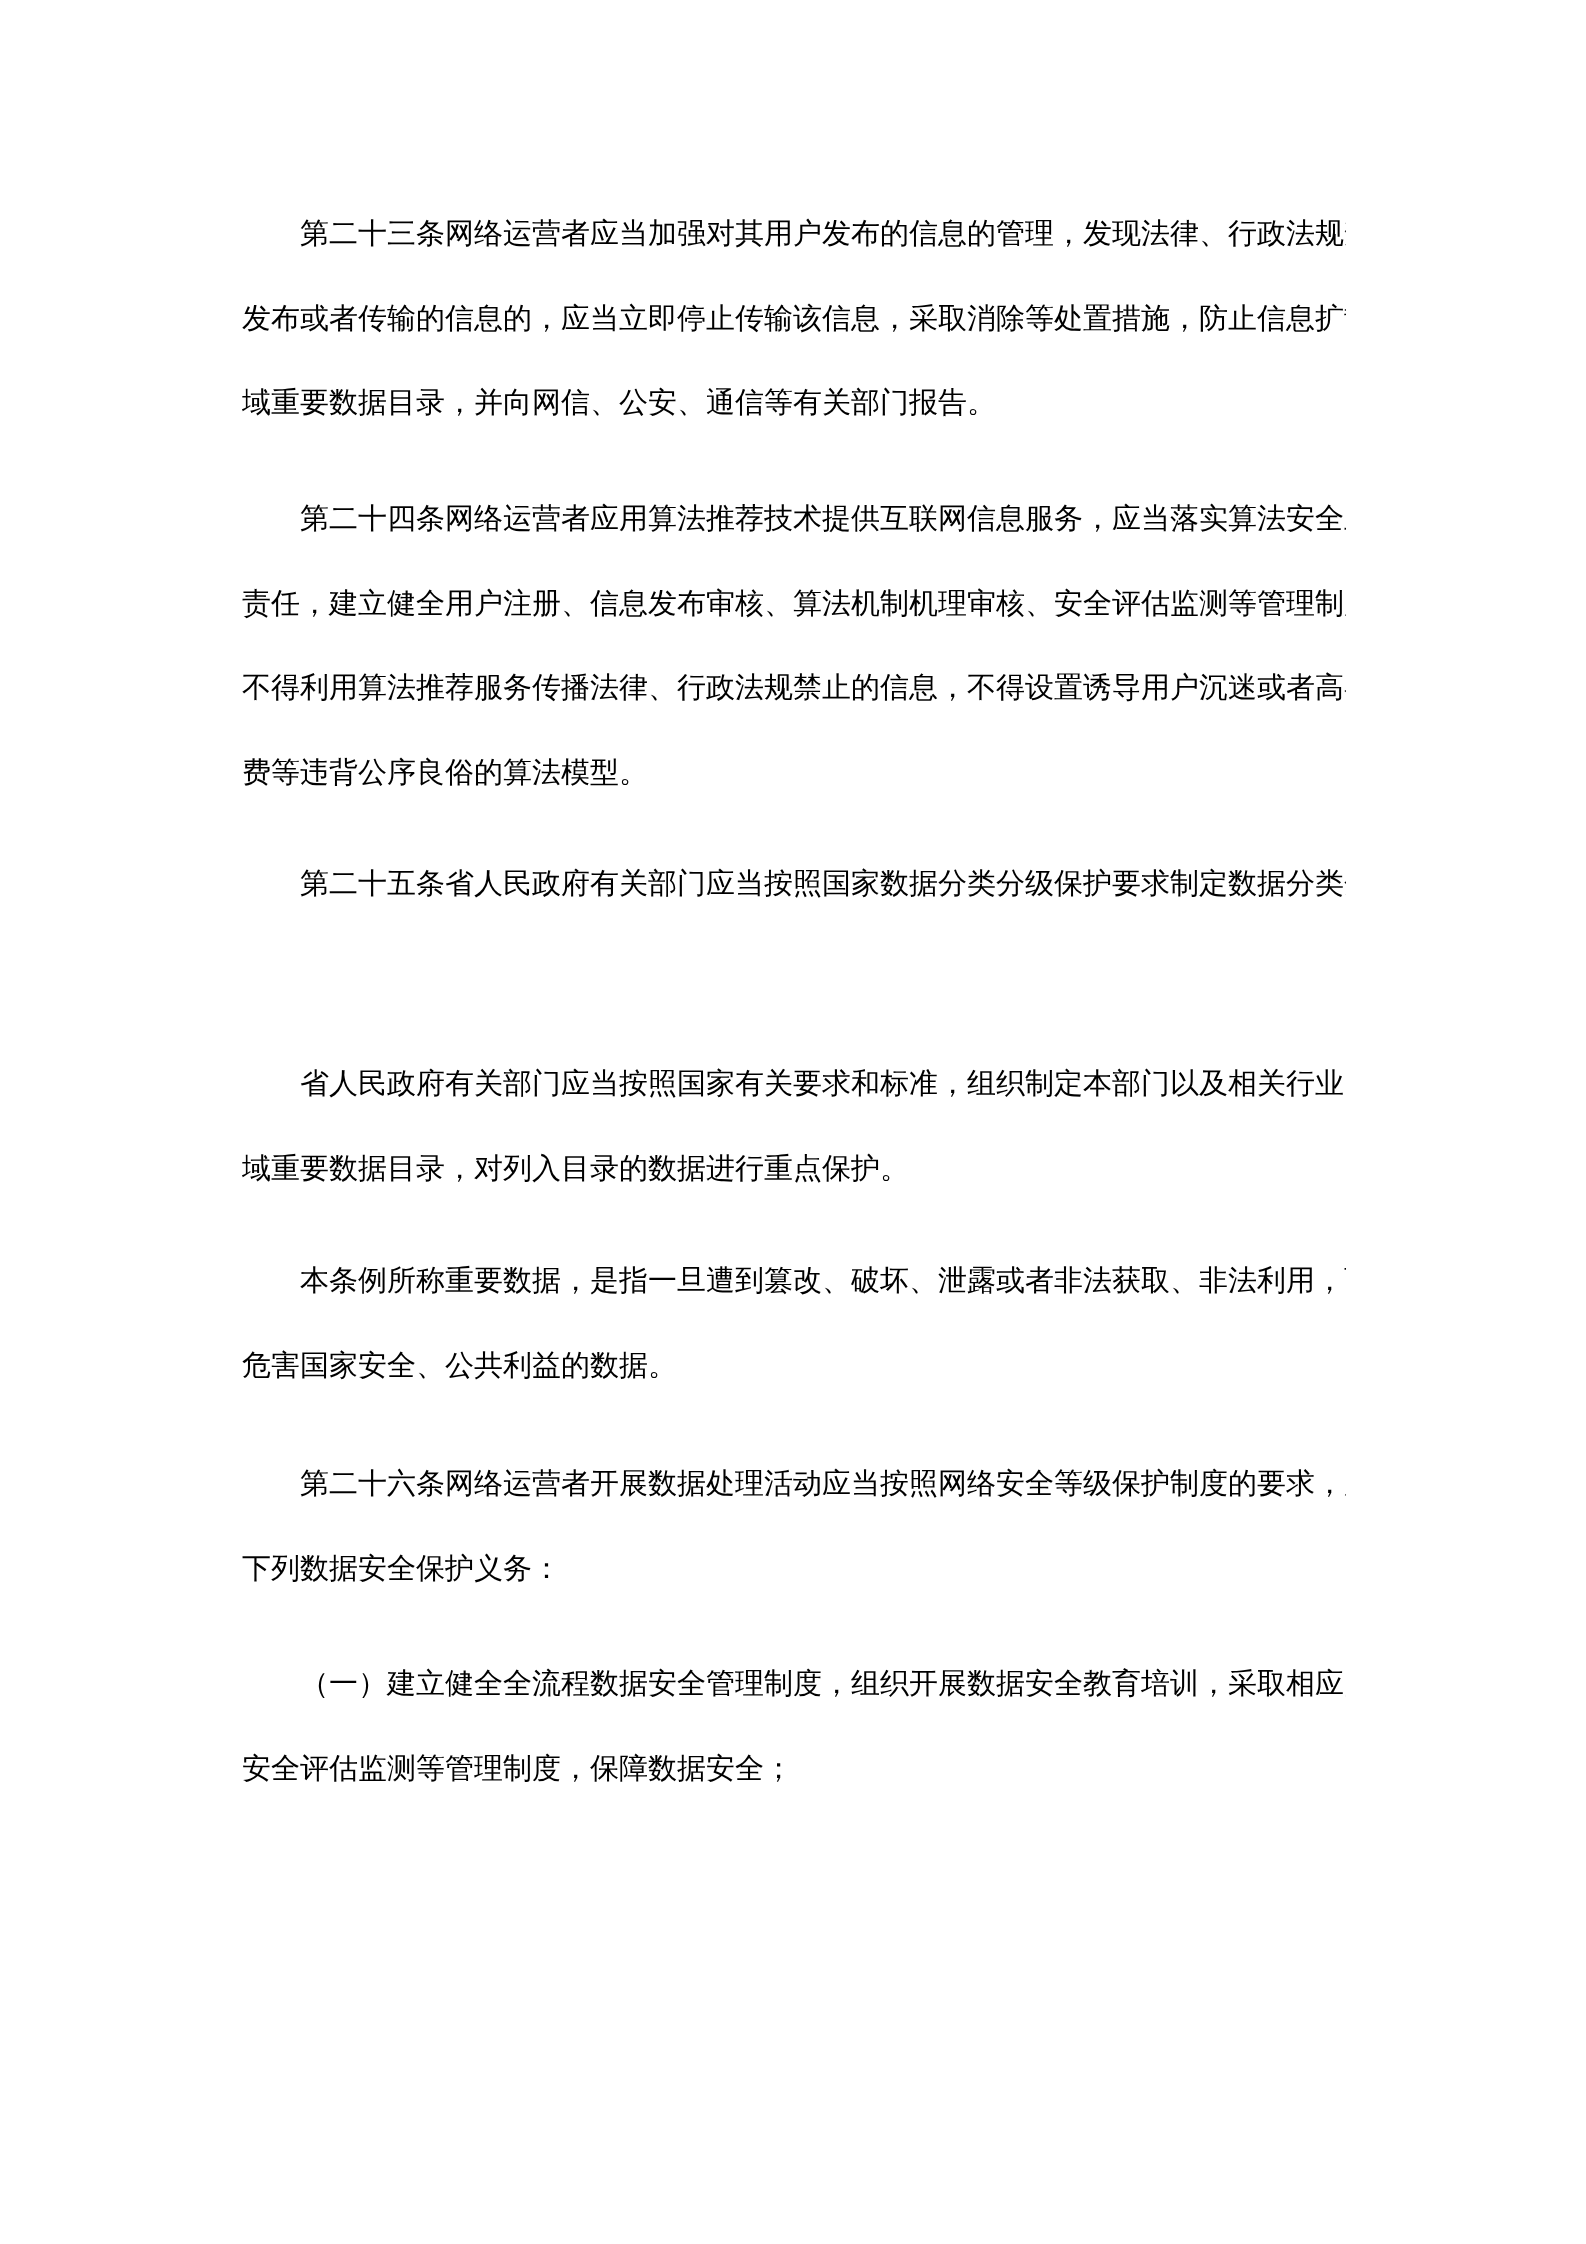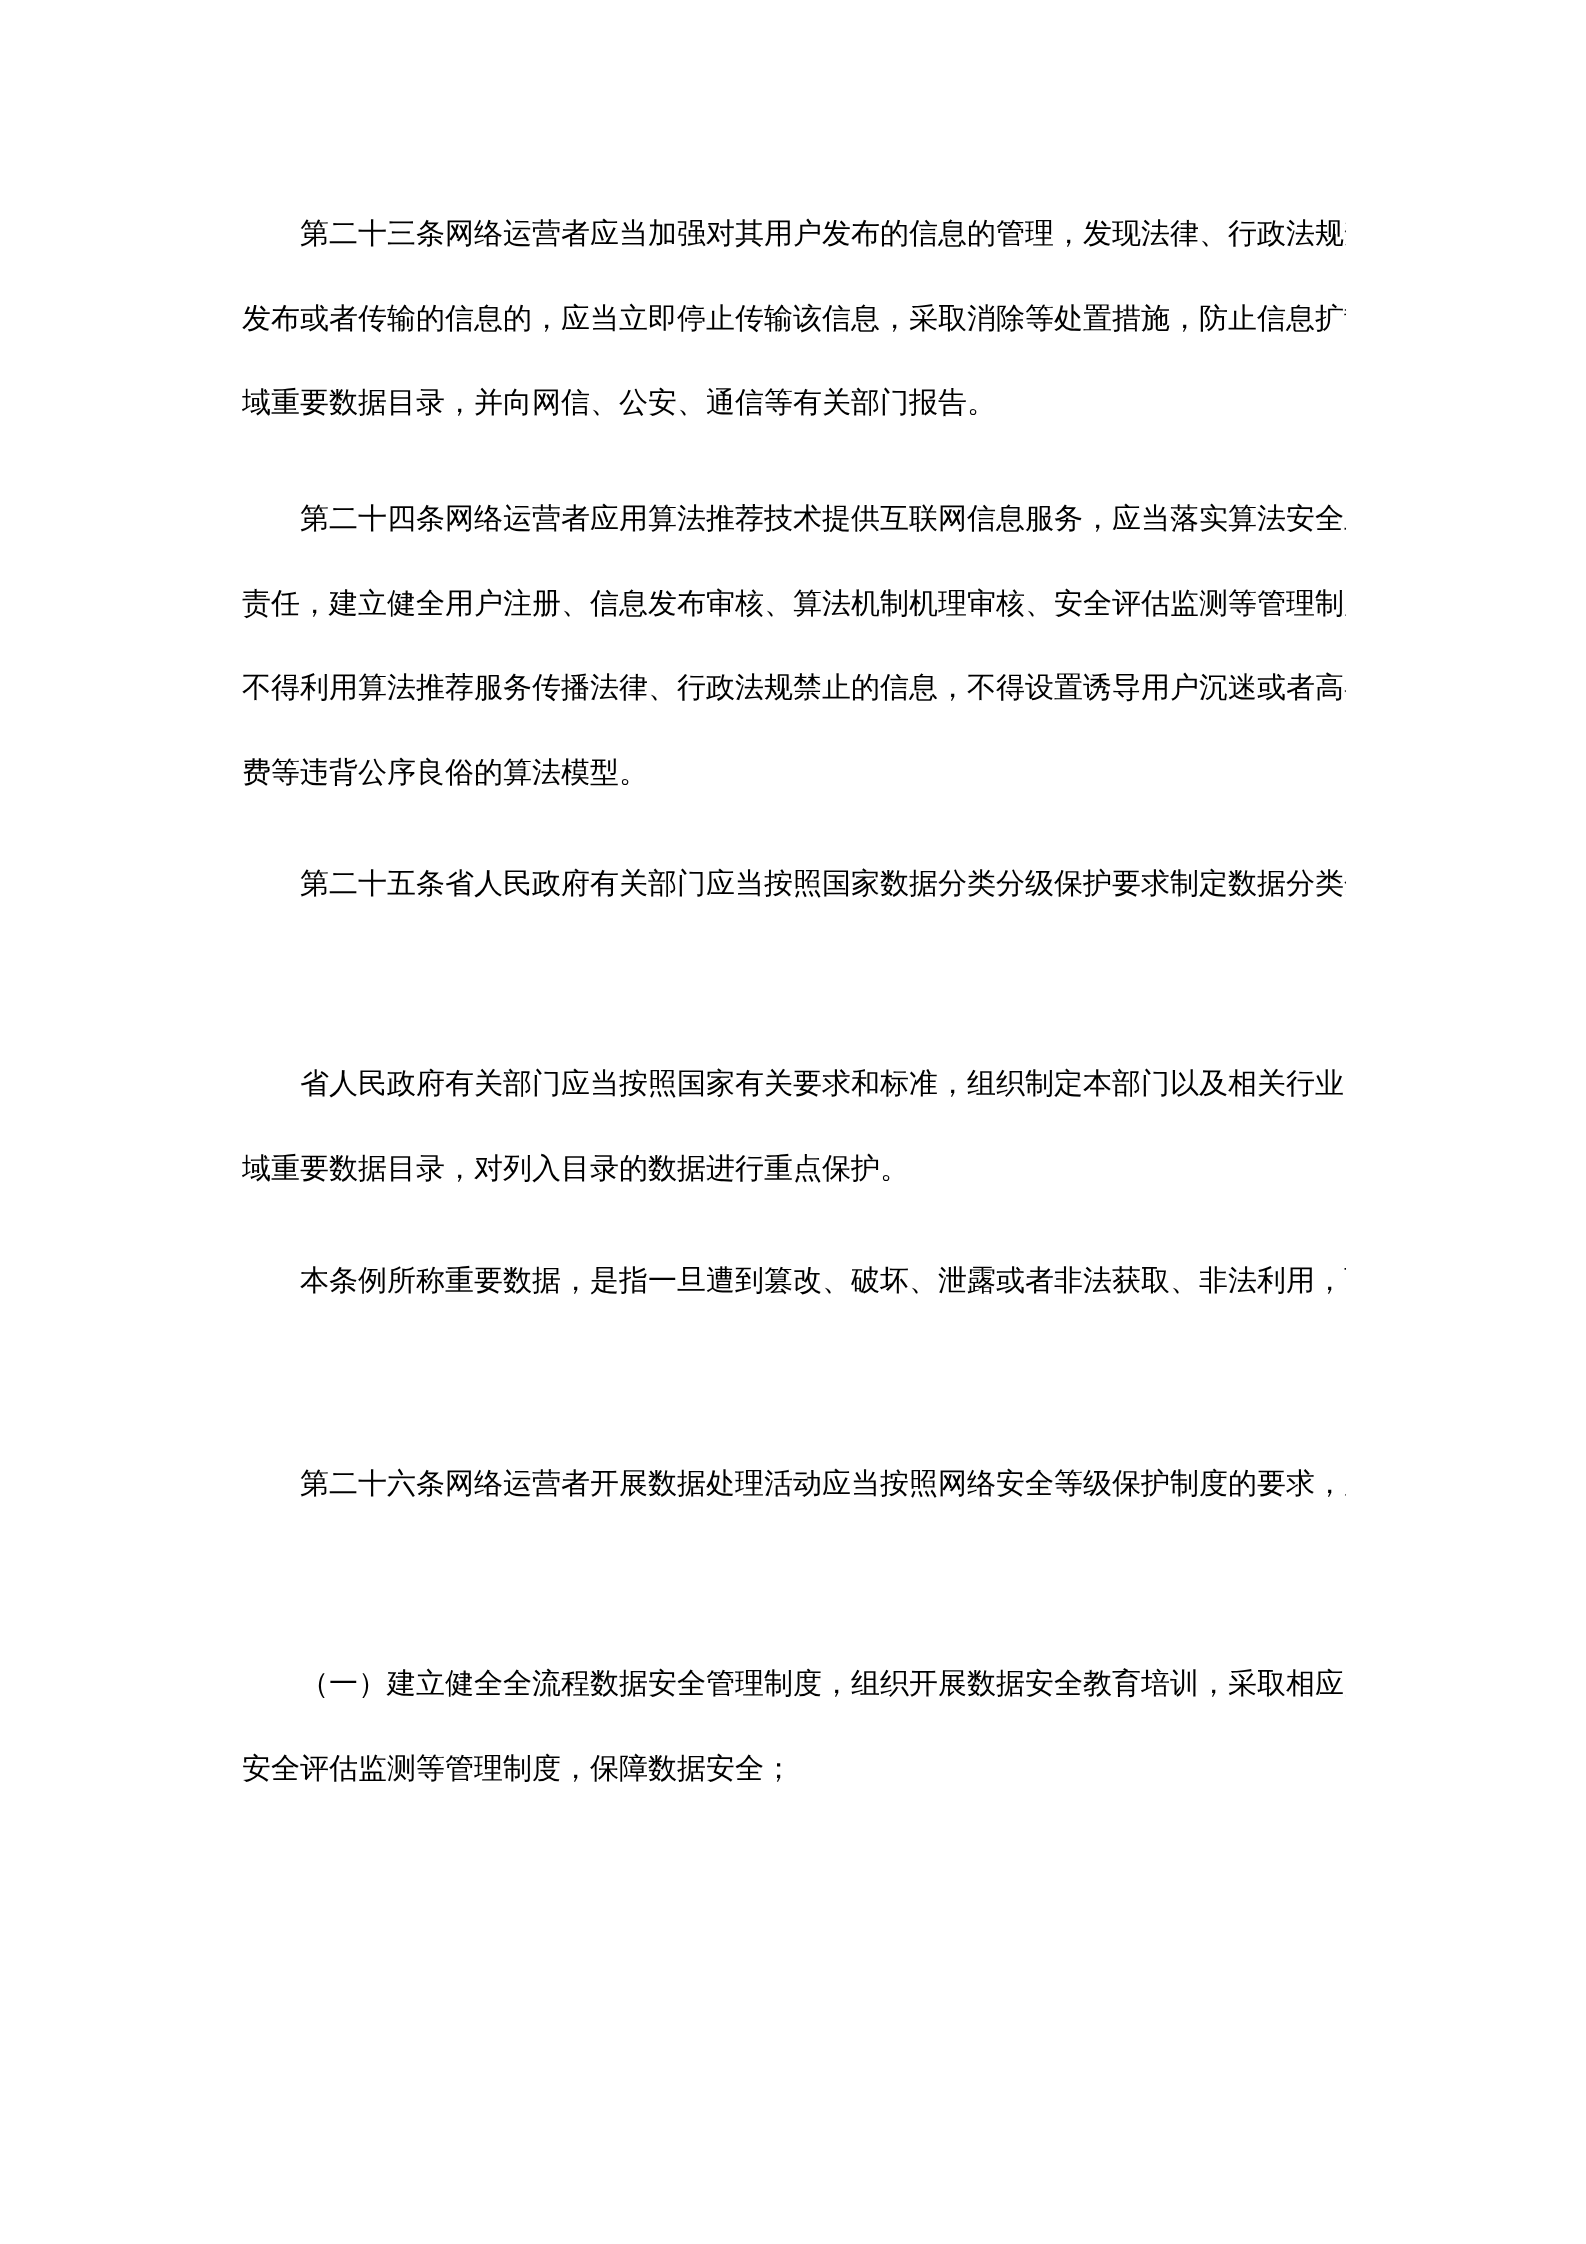--- a/index.html
+++ b/index.html
@@ -66,24 +66,26 @@
     <span class="line first">第二十五条省人民政府有关部门应当按照国家数据分类分级保护要求制定数据分类分</span>
   </div>
 
   <div class="para" style="top:1068px;">
     <span class="line first">省人民政府有关部门应当按照国家有关要求和标准，组织制定本部门以及相关行业、领</span>
     <span class="line last">域重要数据目录，对列入目录的数据进行重点保护。</span>
   </div>
 
   <div class="para" style="top:1265px;">
     <span class="line first">本条例所称重要数据，是指一旦遭到篡改、破坏、泄露或者非法获取、非法利用，可能</span>
+    <span class="line last">危害国家安全、公共利益的数据。</span>
   </div>
 
   <div class="para" style="top:1468px;">
     <span class="line first">第二十六条网络运营者开展数据处理活动应当按照网络安全等级保护制度的要求，履行</span>
+    <span class="line last">下列数据安全保护义务：</span>
   </div>
 
   <div class="para" style="top:1668px;">
     <span class="line first">（一）建立健全全流程数据安全管理制度，组织开展数据安全教育培训，采取相应的技</span>
     <span class="line last">安全评估监测等管理制度，保障数据安全；</span>
   </div>
 
 </div>
 
 </body></html>

